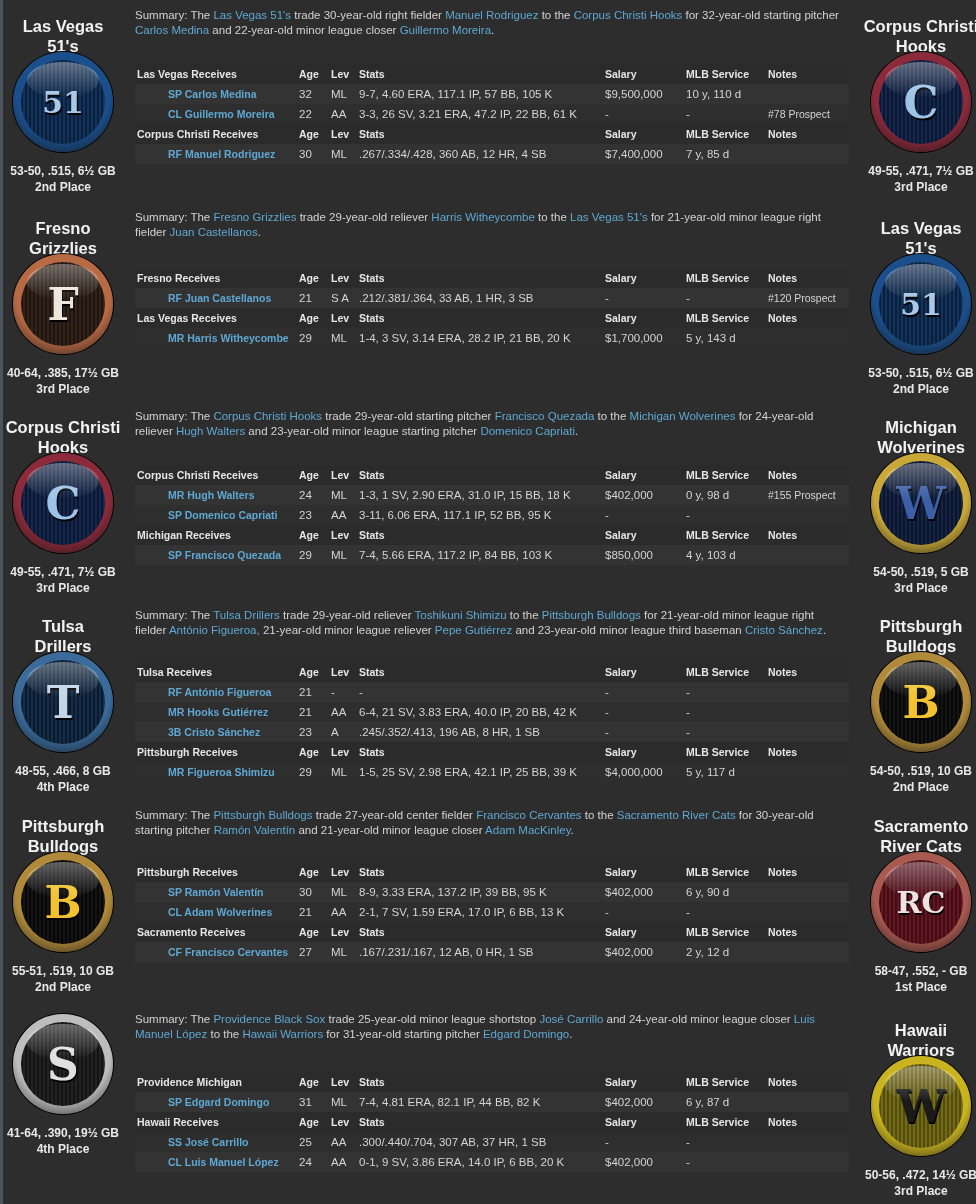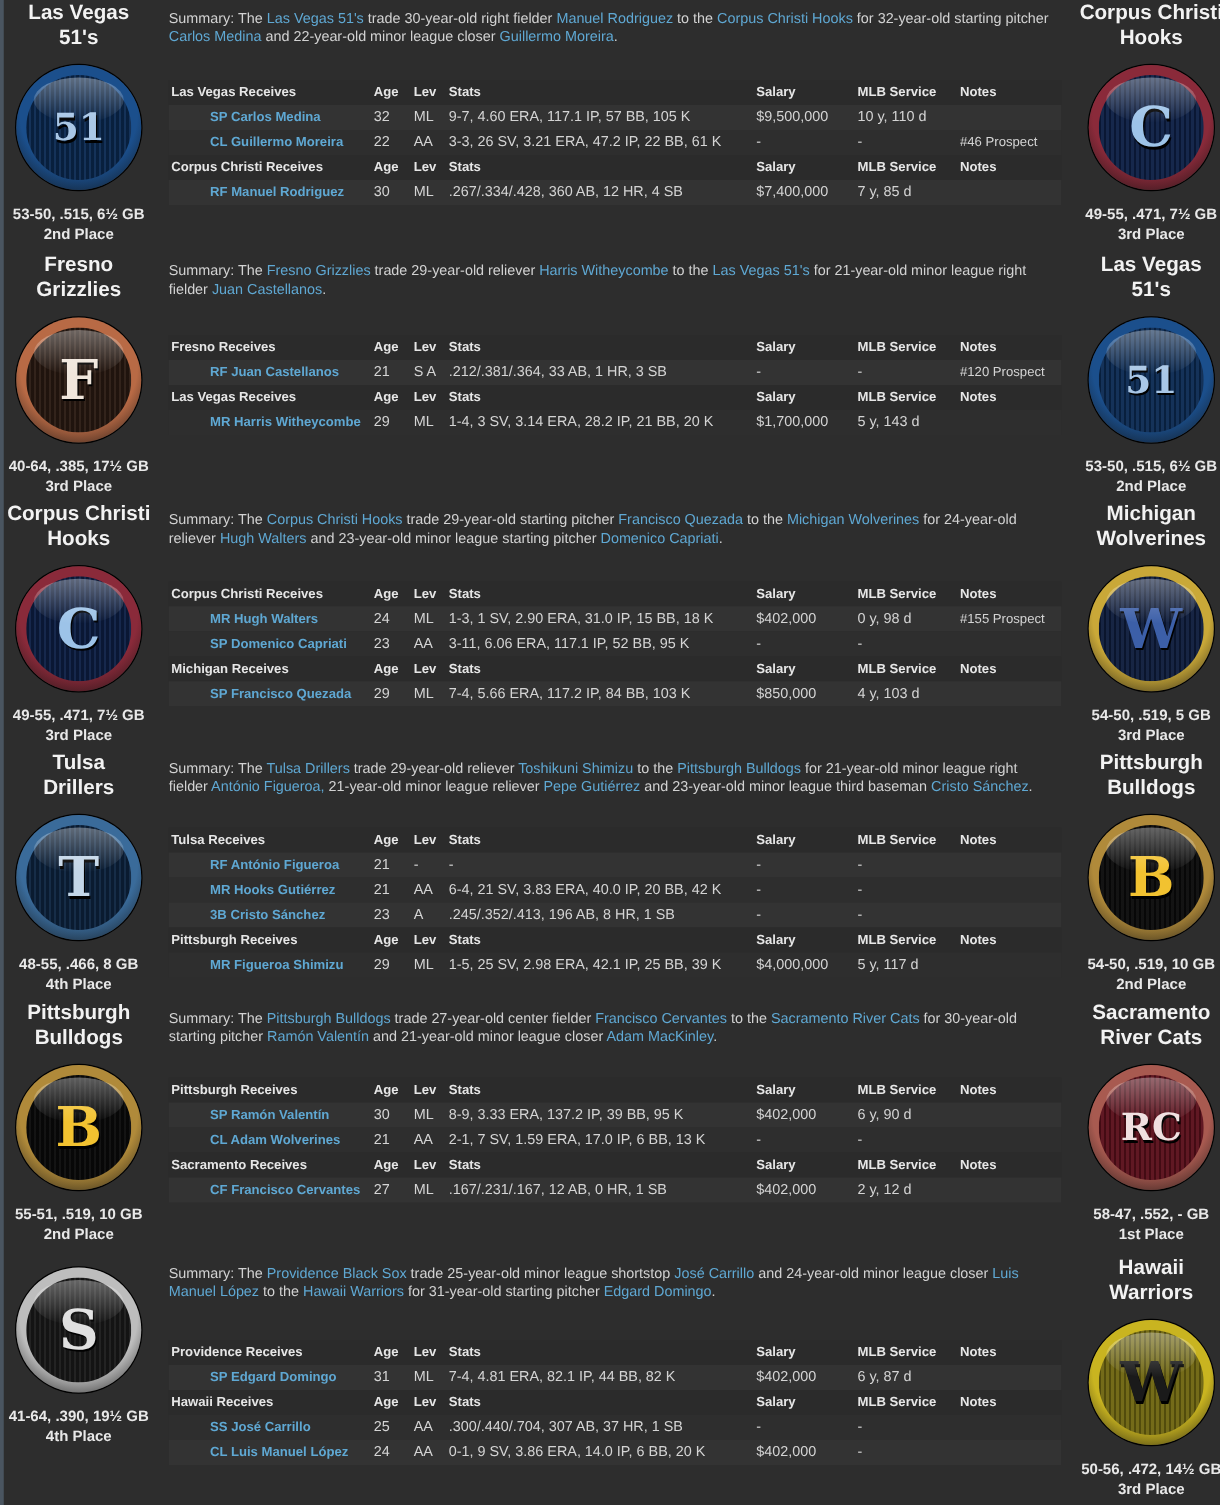--- a/index.html
+++ b/index.html
@@ -3,21 +3,21 @@
 <meta charset="utf-8">
 <style>
   * { box-sizing: border-box; margin: 0; padding: 0; }
   html, body { width: 976px; height: 1204px; background: #2c2c2c; overflow: hidden; }
   body { font-family: "Liberation Sans", "DejaVu Sans", sans-serif; color: #d9d9d9; position: relative; }
   .page { position: absolute; left: 0; top: 0; width: 976px; height: 1204px; background: #2d2d2d; border-left: 3px solid #4a5560; }
   .trade { position: absolute; left: 0; width: 976px; height: 200px; }
   .team { position: absolute; top: 0; width: 120px; text-align: center; }
   .team.left { left: 0; }
   .team.right { left: 858px; }
-  .team-name { font-weight: bold; font-size: 16.5px; line-height: 20px; color: #f2f2f2; height: 42px; padding-top: 0; white-space: nowrap; }
+  .team-name { font-weight: bold; font-size: 16.5px; line-height: 20px; color: #f2f2f2; height: 42px; padding-top: 16px; white-space: nowrap; }
   .logo { width: 100px; height: 100px; border-radius: 50%; margin: 10px auto 0; position: relative; overflow: hidden; }
   .logo-inner { position: absolute; left: 8px; top: 8px; width: 84px; height: 84px; border-radius: 50%;
     background: repeating-linear-gradient(90deg, rgba(0,0,0,0.25) 0 2px, rgba(255,255,255,0.04) 2px 4px); }
   .logo-glyph { position: absolute; left: 0; top: 0; width: 100%; height: 100%; display: flex; align-items: center; justify-content: center; font-weight: bold; font-family: "DejaVu Serif", serif; }
   .logo-gloss { position: absolute; left: 14px; top: 10px; width: 72px; height: 36px; border-radius: 50%; background: linear-gradient(180deg, rgba(255,255,255,0.35), rgba(255,255,255,0)); }
   .record { font-weight: bold; font-size: 12px; color: #e8e8e8; margin-top: 12px; line-height: 15px; white-space: nowrap; }
   .place { font-weight: bold; font-size: 12px; color: #e8e8e8; line-height: 16px; }
   .summary { position: absolute; left: 132px; top: 8px; width: 712px; font-size: 11.5px; line-height: 14.5px; color: #d2d2d2; }
   .summary .lnk { color: #5fa8d3; }
   .tbl { position: absolute; left: 132px; width: 714px; }
@@ -88,21 +88,21 @@
           <span class="c c-svc">10 y, 110 d</span>
           <span class="c c-notes"></span>
         </div>
         <div class="row player even">
           <span class="c c-name">CL Guillermo Moreira</span>
           <span class="c c-age">22</span>
           <span class="c c-lev">AA</span>
           <span class="c c-stats">3-3, 26 SV, 3.21 ERA, 47.2 IP, 22 BB, 61 K</span>
           <span class="c c-sal">-</span>
           <span class="c c-svc">-</span>
-          <span class="c c-notes">#46 Prospect</span>
+          <span class="c c-notes">#78 Prospect</span>
         </div>
         <div class="row hdr">
         <span class="c c-name">Corpus Christi Receives</span>
         <span class="c c-age">Age</span>
         <span class="c c-lev">Lev</span>
         <span class="c c-stats">Stats</span>
         <span class="c c-sal">Salary</span>
         <span class="c c-svc">MLB Service</span>
         <span class="c c-notes">Notes</span>
         </div>
@@ -440,21 +440,21 @@
           <div class="logo-inner" style="background-color:#6e6510;"></div>
           <div class="logo-glyph" style="color:#1a1a1a; font-size:44px; text-shadow: 1px 2px 0 #000;">W</div>
           <div class="logo-gloss"></div>
         </div>
         <div class="record">50-56, .472, 14½ GB</div>
         <div class="place">3rd Place</div>
       </div>
       <div class="summary"><span>Summary: The </span><span class="lnk">Providence Black Sox</span><span> trade 25-year-old  minor league shortstop </span><span class="lnk">José Carrillo</span><span> and 24-year-old  minor league closer </span><span class="lnk">Luis Manuel López</span><span> to the </span><span class="lnk">Hawaii Warriors</span><span> for 31-year-old starting pitcher </span><span class="lnk">Edgard Domingo</span><span>.</span></div>
       <div class="tbl" style="top: 68px;">
         <div class="row hdr">
-        <span class="c c-name">Providence Receives</span>
+        <span class="c c-name">Providence Michigan</span>
         <span class="c c-age">Age</span>
         <span class="c c-lev">Lev</span>
         <span class="c c-stats">Stats</span>
         <span class="c c-sal">Salary</span>
         <span class="c c-svc">MLB Service</span>
         <span class="c c-notes">Notes</span>
         </div>
         <div class="row player odd">
           <span class="c c-name">SP Edgard Domingo</span>
           <span class="c c-age">31</span>

